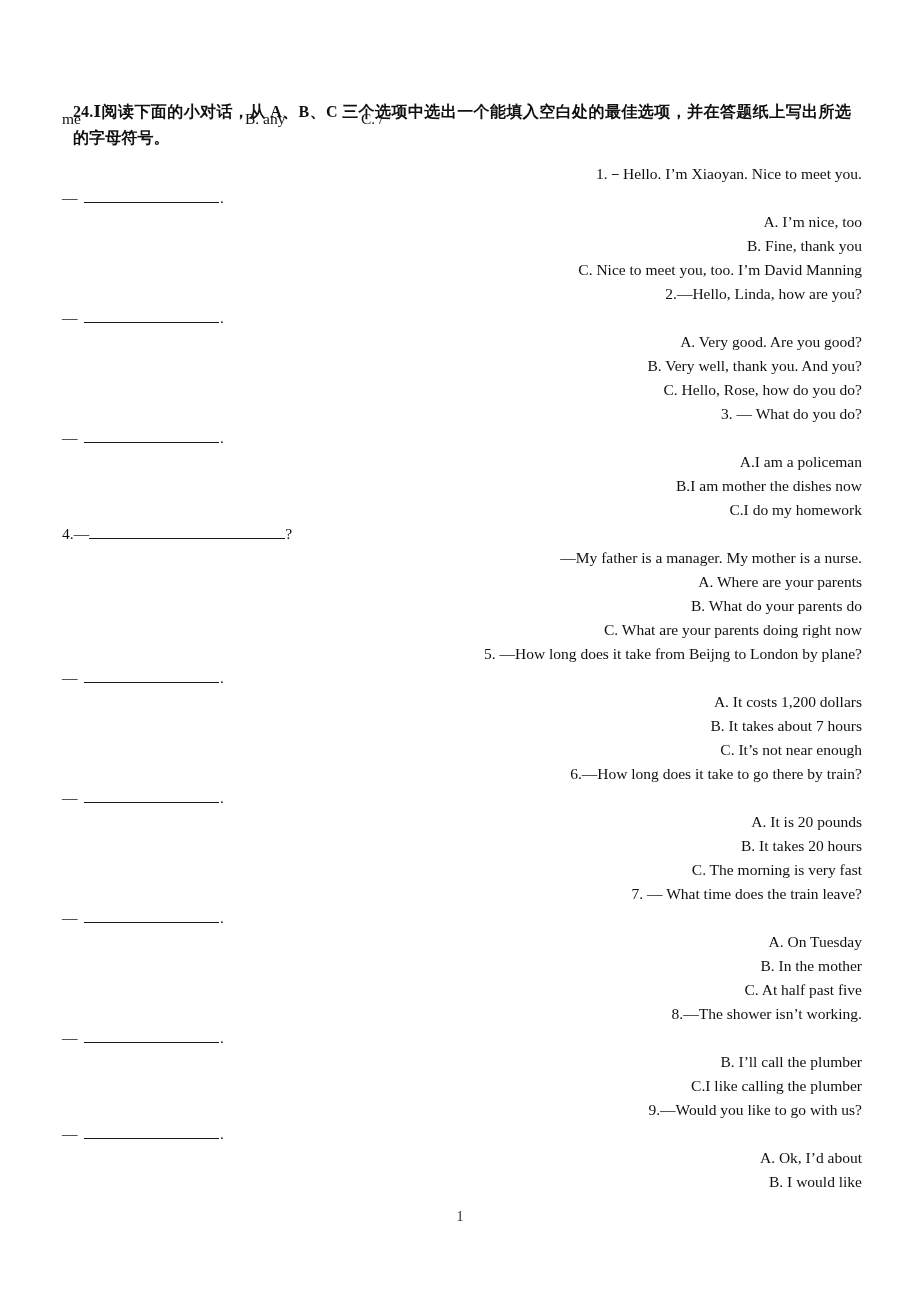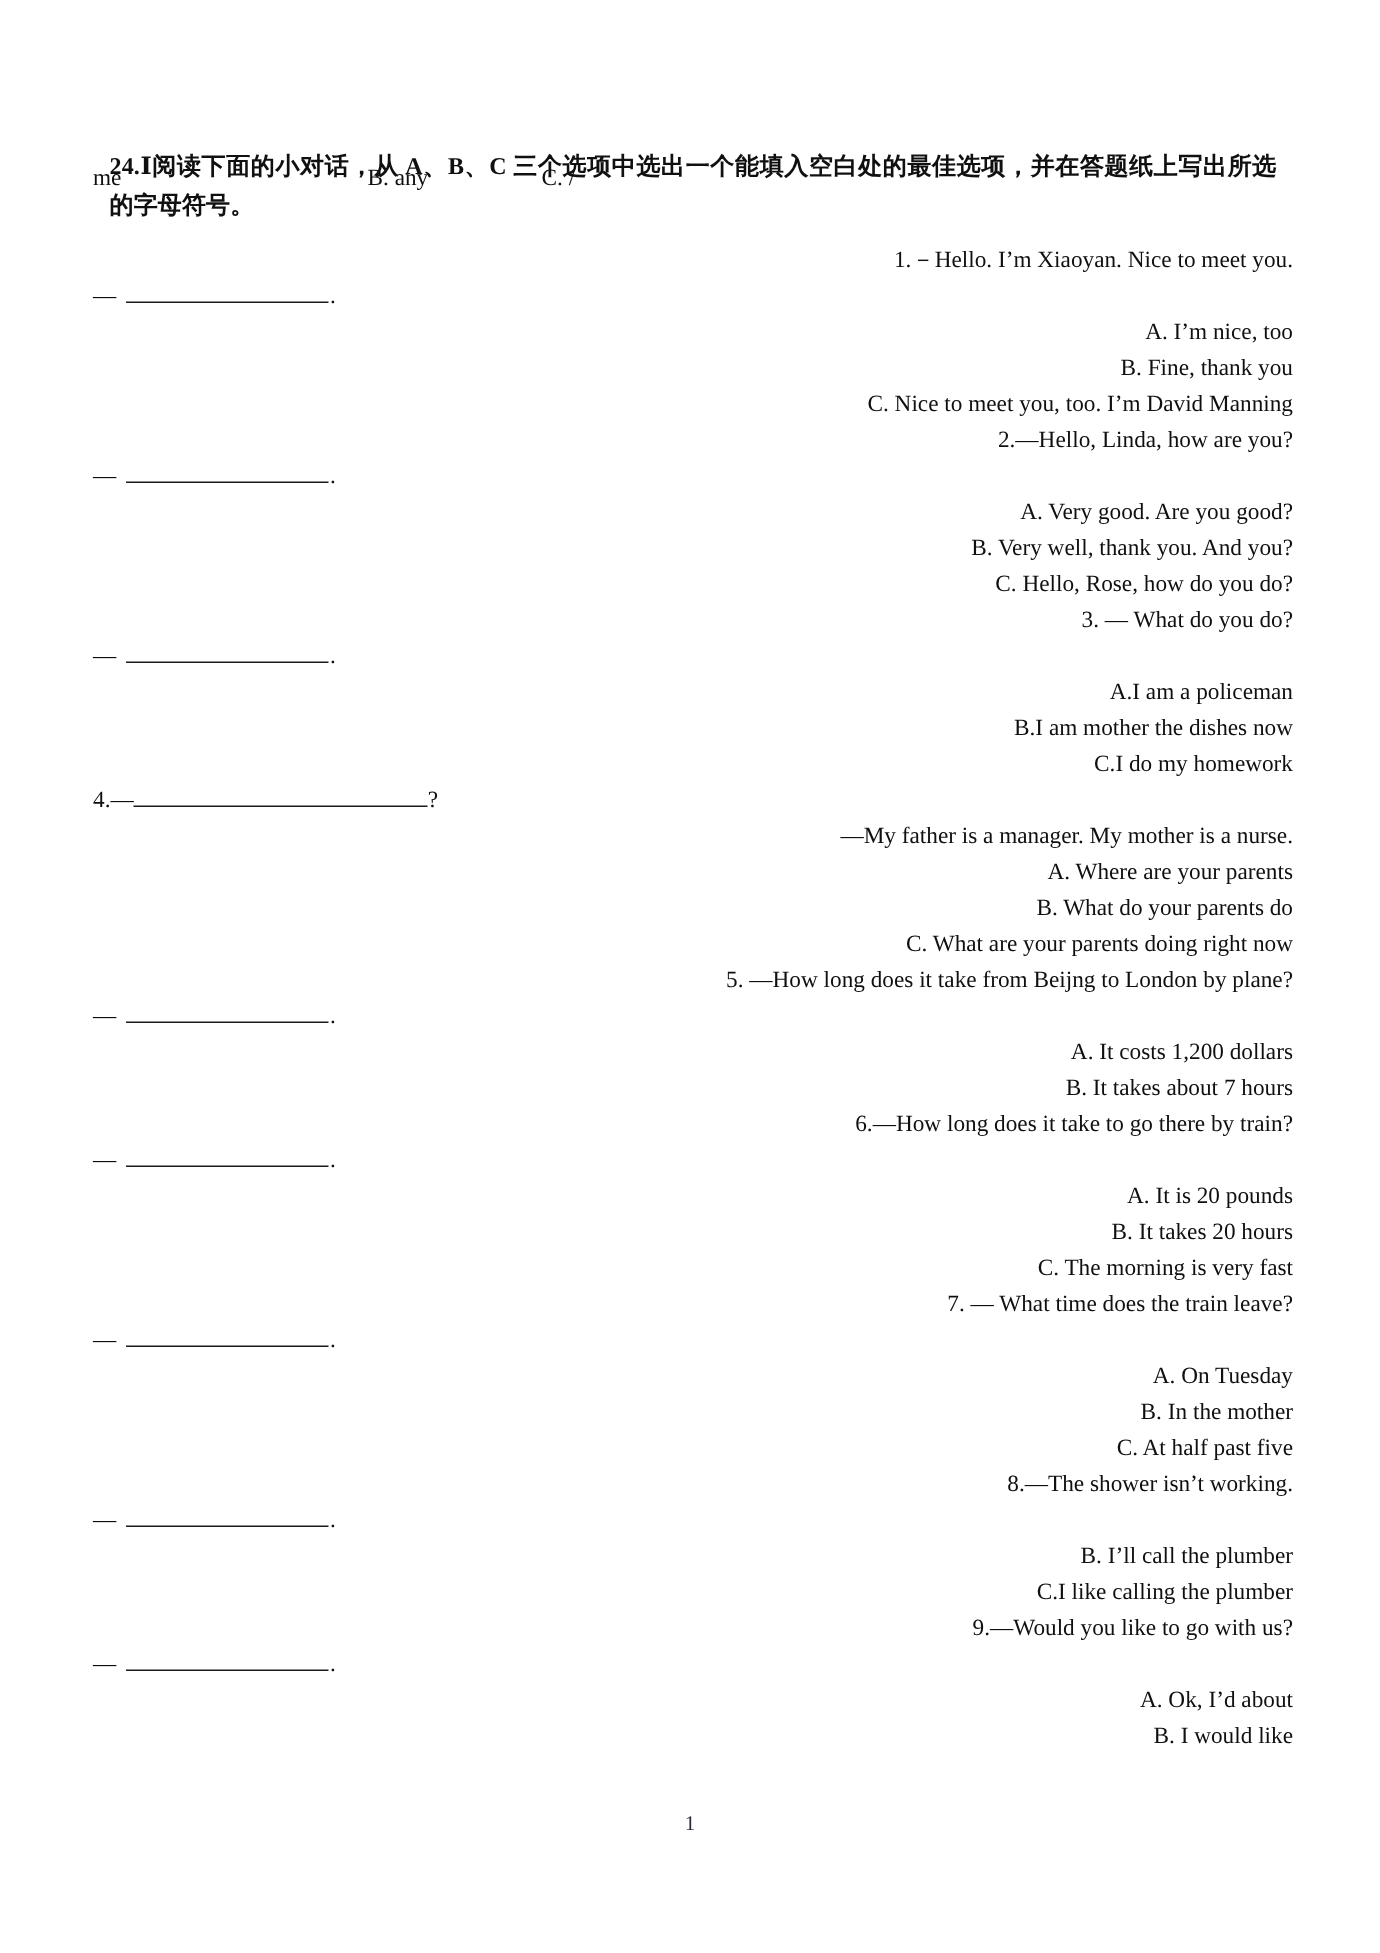--- a/index.html
+++ b/index.html
@@ -179,20 +179,21 @@
         </div>
         <div class="q-block">
           <div class="line prompt">5. —How long does it take from Beijng to London by plane?</div>
           <div class="answer-line">
             <span class="ans-dash">—</span>
             <span class="ans-rule"></span>
             <span class="ans-dot">.</span>
           </div>
           <div class="line option">A. It costs 1,200 dollars</div>
           <div class="line option">B. It takes about 7 hours</div>
+          <div class="line option">C. It’s not near enough</div>
         </div>
         <div class="q-block">
           <div class="line prompt">6.—How long does it take to go there by train?</div>
           <div class="answer-line">
             <span class="ans-dash">—</span>
             <span class="ans-rule"></span>
             <span class="ans-dot">.</span>
           </div>
           <div class="line option">A. It is 20 pounds</div>
           <div class="line option">B. It takes 20 hours</div>

